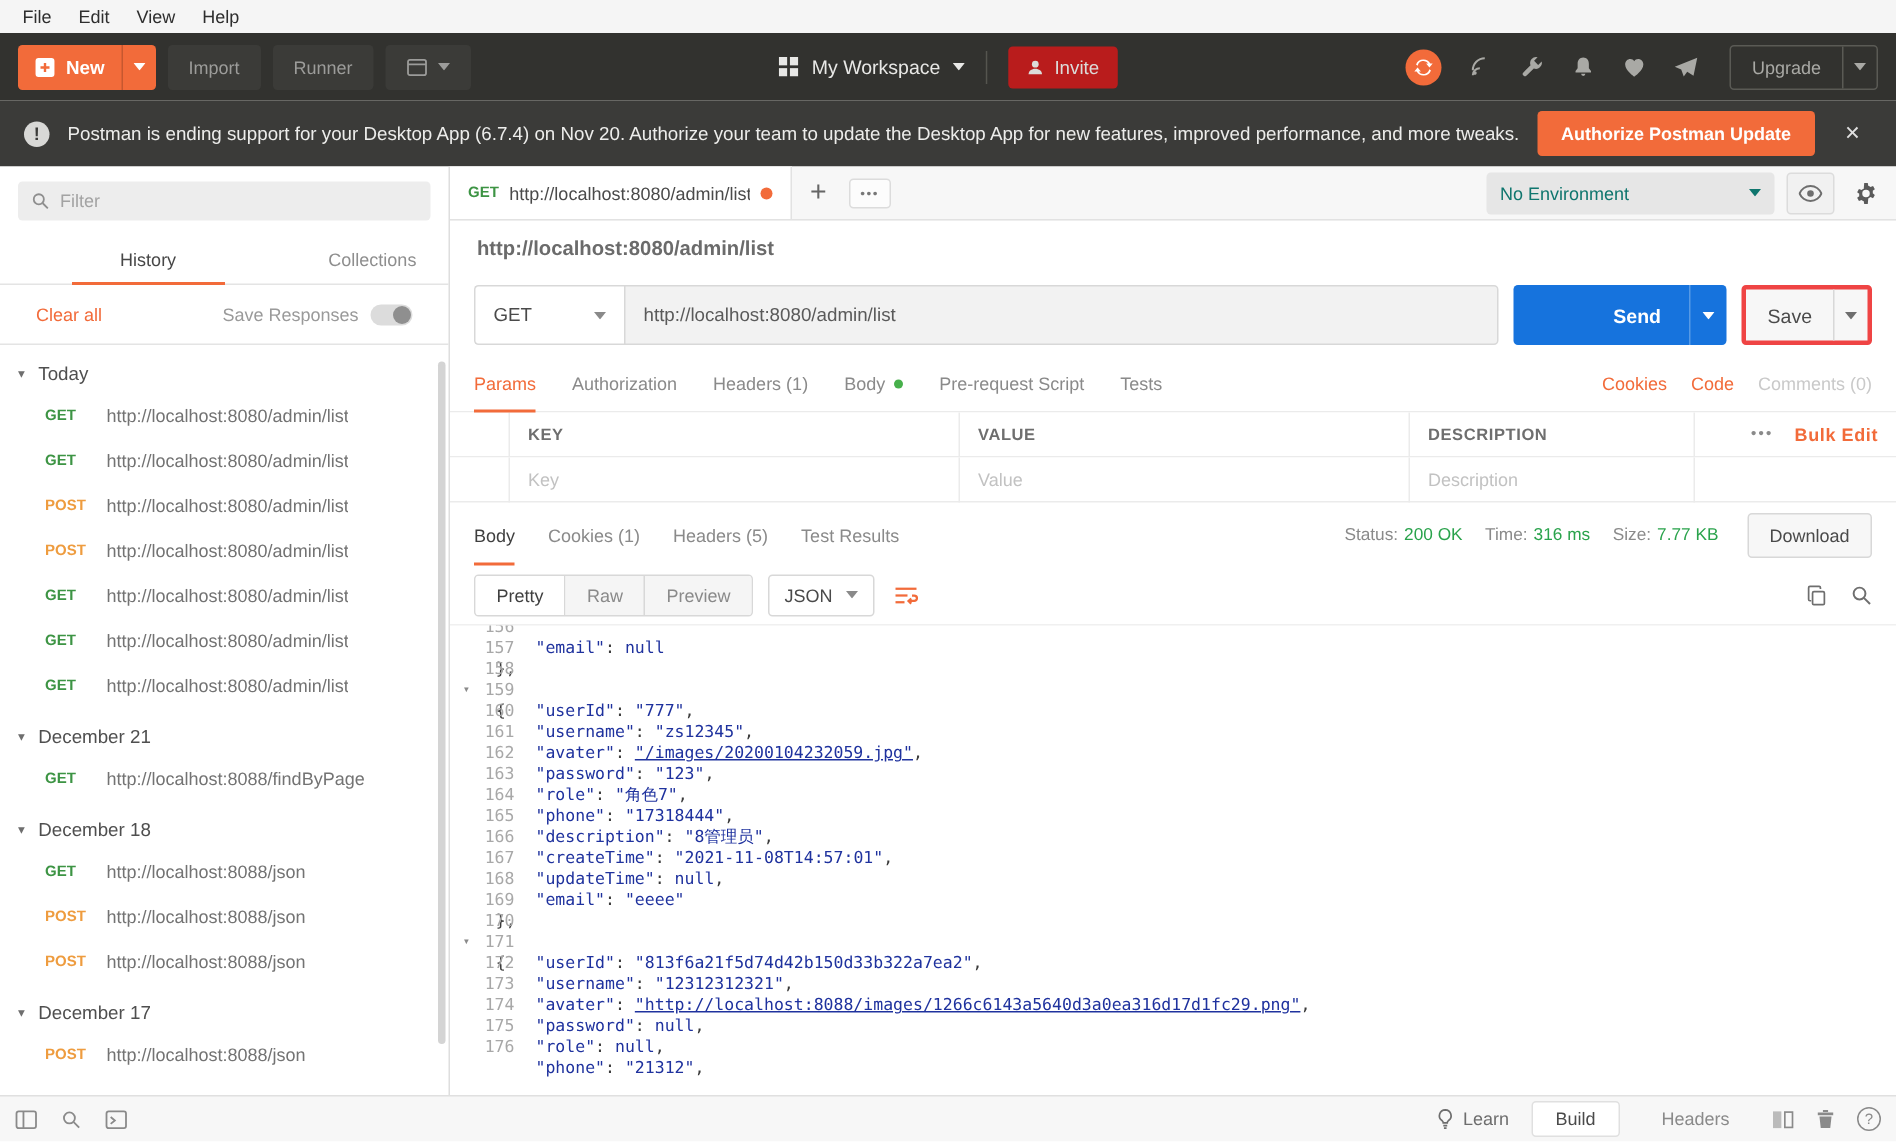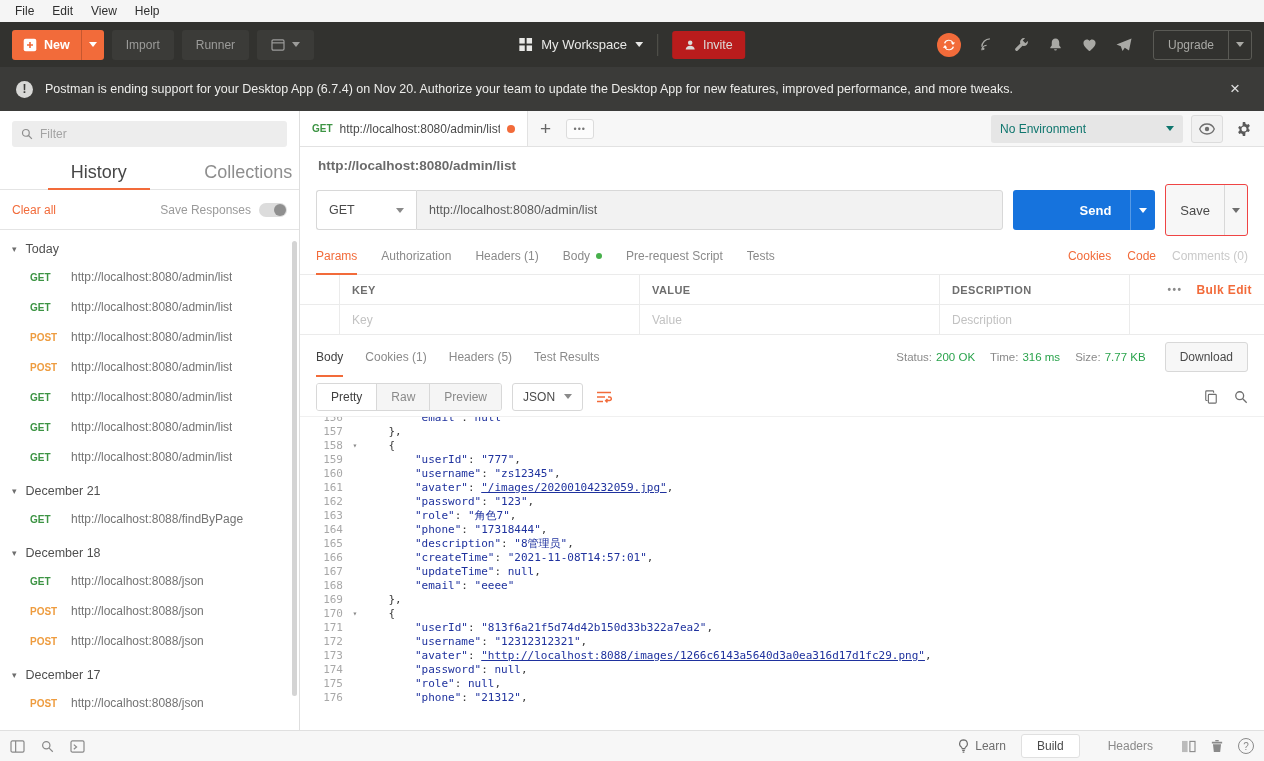--- a/index.html
+++ b/index.html
@@ -38,24 +38,24 @@
 
 .main{display:flex;height:619px;}
 
 
 .sidebar{width:300px;flex:none;border-right:1px solid #DEDEDE;display:flex;flex-direction:column;position:relative;background:#fff;}
 .filter-row{padding:10px 12px 9px;}
 .filter-box{height:26px;background:#EDEDED;border-radius:3px;display:flex;align-items:center;gap:7px;padding:0 9px;color:#8E8E8E;}
 .filter-box input{border:none;background:transparent;outline:none;font-family:inherit;font-size:12px;color:#555;width:100%;}
 .filter-box input::placeholder{color:#A3A3A3;}
 .side-tabs{display:flex;height:34px;border-bottom:1px solid #E4E4E4;flex:none;}
-.side-tab{flex:1;display:flex;align-items:center;justify-content:center;font-size:18px;color:#8E8E8E;position:relative;margin-left:48px;}
+.side-tab{flex:1;display:flex;align-items:center;justify-content:center;font-size:12px;color:#8E8E8E;position:relative;margin-left:48px;}
 .side-tab.active{color:#474747;}
 .side-tab.active::after{content:"";position:absolute;left:0;right:0;bottom:-1px;height:2px;background:#F26B3A;}
-.side-actions{height:40px;display:flex;align-items:center;padding:0 12px;border-bottom:1px solid #E4E4E4;flex:none;}
+.side-actions{height:40px;display:flex;align-items:center;padding:0 24px;border-bottom:1px solid #E4E4E4;flex:none;}
 .clear-all{color:#F26B3A;font-size:12px;}
 .save-resp{margin-left:auto;display:flex;align-items:center;gap:8px;color:#9A9A9A;font-size:12px;}
 .toggle{width:28px;height:14px;background:#DCDCDC;border-radius:7px;position:relative;}
 .toggle::after{content:"";position:absolute;right:1px;top:1px;width:12px;height:12px;border-radius:50%;background:#8F8F8F;}
 .hist-list{flex:1;overflow:hidden;}
 .hist-group-header{display:flex;align-items:center;gap:9px;padding:12px 12px 6px;color:#4F4F4F;font-size:12.5px;}
 .tri{font-size:9px;color:#6E6E6E;}
 .hist-item{height:30px;display:flex;align-items:center;gap:9px;padding:0 12px 0 30px;}
 .method{font-size:10px;font-weight:bold;width:32px;flex:none;}
 .m-GET{color:#3D9444;}
@@ -80,21 +80,21 @@
 .gear-btn{color:#5A5A5A;display:flex;padding-left:5px;}
 
 
 .url-title{height:36px;display:flex;align-items:center;padding:0 18px;font-size:13.5px;font-weight:bold;color:#6B6B6B;flex:none;}
 .builder{height:54px;display:flex;align-items:center;padding:0 16px;flex:none;}
 .method-select{width:100px;height:40px;border:1px solid #D8D8D8;border-right:none;border-radius:3px 0 0 3px;display:flex;align-items:center;justify-content:space-between;padding:0 12px;font-size:12.5px;color:#4A4A4A;background:#fff;}
 .url-input{flex:1;height:40px;border:1px solid #D8D8D8;background:#F2F2F2;display:flex;align-items:center;padding:0 12px;font-size:12.5px;color:#5A5A5A;border-radius:0 3px 3px 0;}
 .btn-send{display:flex;margin-left:10px;height:40px;border-radius:3px;overflow:hidden;background:#1673DD;color:#fff;font-size:13px;font-weight:bold;}
 .send-main{display:flex;align-items:center;padding:0 19px;margin-left:48px;}
 .btn-send .seg{border-left:1px solid rgba(255,255,255,.28);padding:0 8px;}
-.btn-save{display:flex;margin-left:10px;height:52px;border-radius:3px;border:1px solid #ef4444;background:#F7F7F7;color:#4A4A4A;font-size:13px;}
+.btn-save{display:flex;margin-left:10px;height:40px;border-radius:3px;border:3px solid #ef4444;background:#F7F7F7;color:#4A4A4A;font-size:13px;}
 .save-main{display:flex;align-items:center;padding:0 14px;}
 .btn-save .seg{border-left:1px solid #D8D8D8;color:#6E6E6E;padding:0 7px;}
 
 
 .req-tabs{height:38px;display:flex;align-items:stretch;padding:0 16px;flex:none;border-bottom:1px solid #EBEBEB;}
 .rtab{display:flex;align-items:center;gap:6px;margin-right:24px;font-size:12px;color:#8A8A8A;position:relative;}
 .rtab.active{color:#F26B3A;}
 .rtab.active::after{content:"";position:absolute;bottom:-1px;left:0;right:0;height:2px;background:#F26B3A;}
 .body-dot{width:6px;height:6px;border-radius:50%;background:#47B04B;}
 .req-links{margin-left:auto;display:flex;align-items:center;gap:16px;font-size:12px;}
@@ -126,21 +126,21 @@
 .segmented{display:flex;height:28px;border:1px solid #D8D8D8;border-radius:3px;overflow:hidden;}
 .segment{display:flex;align-items:center;padding:0 14px;font-size:12px;color:#8A8A8A;background:#F5F5F5;border-right:1px solid #D8D8D8;}
 .segment:last-child{border-right:none;}
 .segment.active{background:#fff;color:#3F3F3F;}
 .fmt-select{height:28px;border:1px solid #D8D8D8;border-radius:3px;display:flex;align-items:center;gap:9px;padding:0 10px;font-size:12px;color:#4A4A4A;}
 .wrap-icon{color:#F26B3A;margin-left:3px;display:flex;}
 .resp-tools{margin-left:auto;display:flex;align-items:center;gap:16px;color:#6E6E6E;}
 
 
 .code-area{flex:1;overflow:hidden;padding-left:4px;}
-.code-line{display:flex;height:14px;line-height:14px;font-family:"DejaVu Sans Mono",monospace;font-size:11px;}
+.code-line{display:flex;height:14px;line-height:14px;font-family:"DejaVu Sans Mono",monospace;font-size:11px;flex-direction:column;}
 .code-line:first-child{margin-top:-6px;}
 .ln{width:44px;flex:none;text-align:right;color:#A8A8A8;padding-right:5px;}
 .fold{width:14px;flex:none;color:#8A8A8A;font-size:8px;text-align:center;}
 .lc{white-space:pre;}
 .tk-p{color:#3A3A3A;}
 .tk-k,.tk-s,.tk-v{color:#1F329E;}
 .tk-lk{color:#1F329E;text-decoration:underline;}
 
 
 .status-bar{height:31px;background:#F7F7F7;border-top:1px solid #E0E0E0;display:flex;align-items:center;padding:0 10px;gap:16px;color:#6E6E6E;}
@@ -265,20 +265,21 @@
             <path d="M0 0l4 5 4-5z" fill="currentColor"></path>
           </svg>
       </span>
     </span>
   </div>
 </div>
 
 <div class="banner">
   <span class="banner-icon">!</span>
   <span class="banner-text">Postman is ending support for your Desktop App (6.7.4) on Nov 20. Authorize your team to update the Desktop App for new features, improved performance, and more tweaks.</span>
+  <button class="banner-btn">Authorize Postman Update</button>
   <span class="banner-close">×</span>
 </div>
 
 <div class="main">
 
   <div class="sidebar">
     <div class="filter-row">
       <div class="filter-box">
         <span>
           <svg width="12" height="12" viewBox="0 0 16 16">

